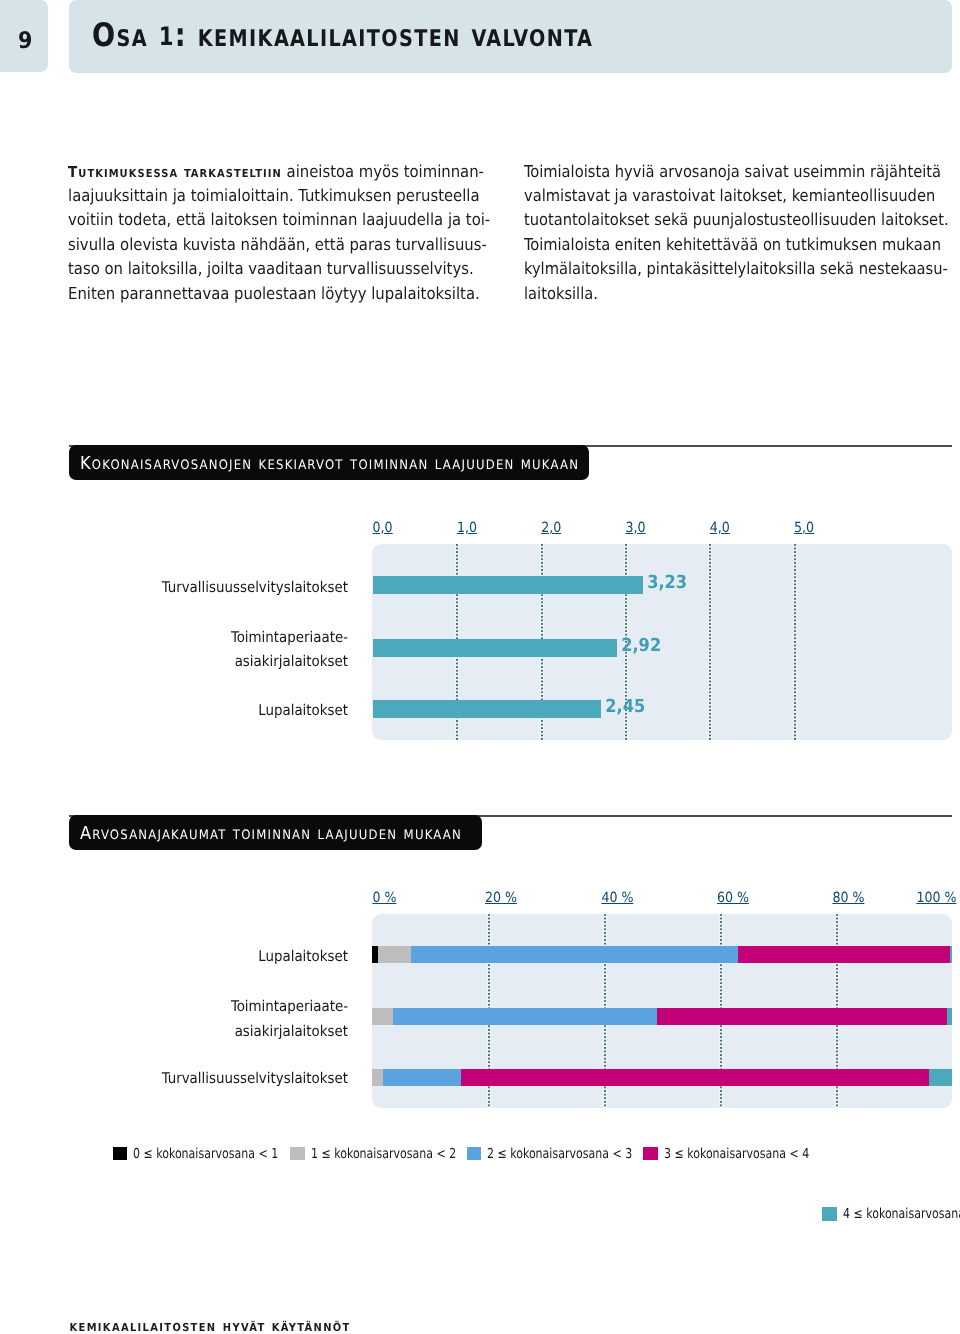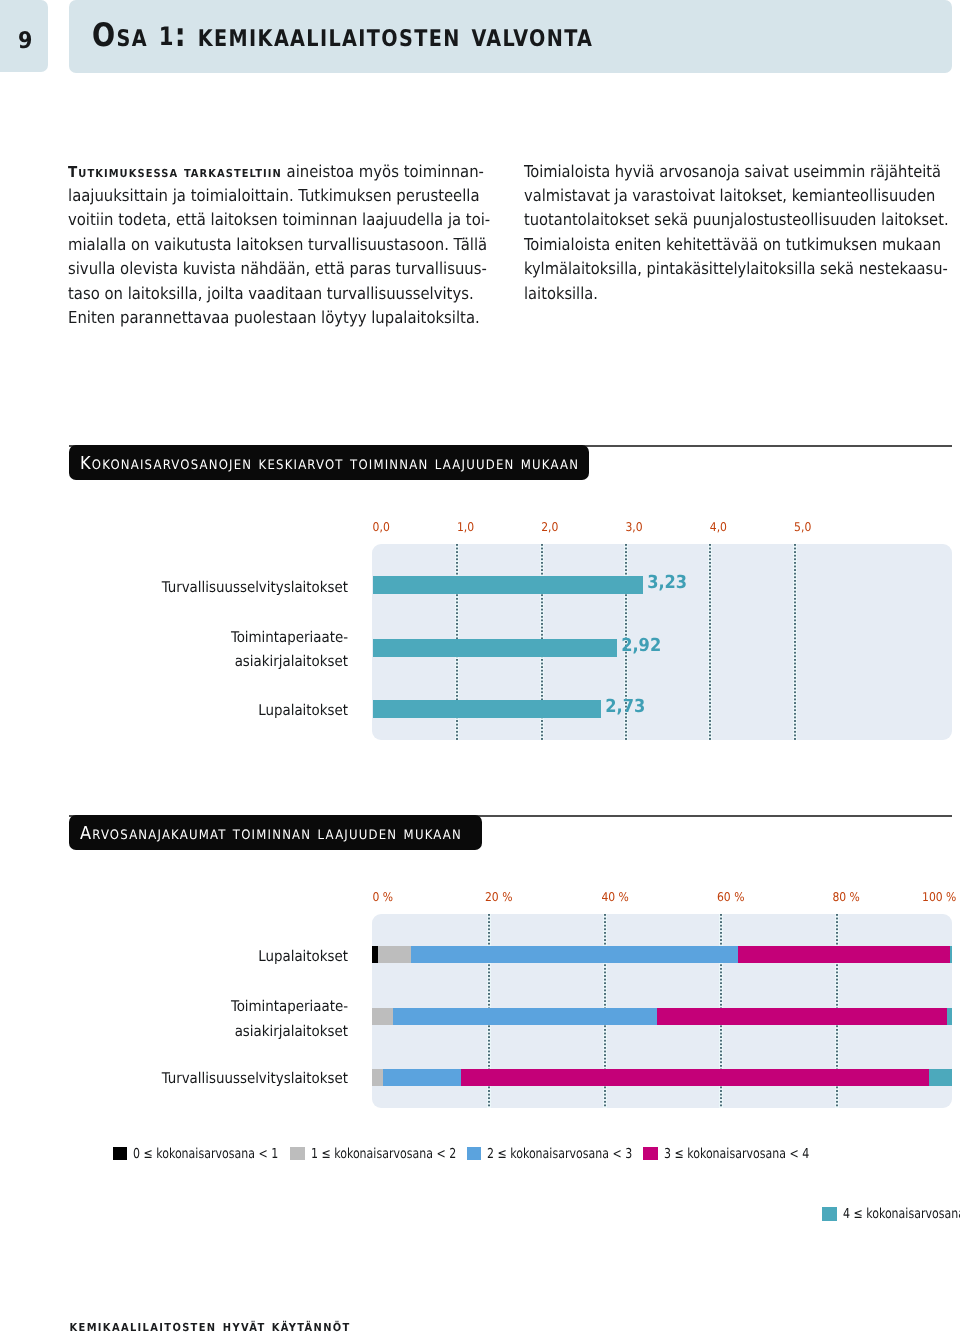--- a/index.html
+++ b/index.html
@@ -34,22 +34,22 @@
   .rule{position:absolute;height:2px;background:#4d4d4d;}
   .cap-box{position:absolute;background:#0a0a0a;border-radius:7px;height:35px;}
   .cap-text{position:absolute;height:34px;display:flex;align-items:center;
             color:#fff;font-size:18px;font-variant:small-caps;font-weight:normal;
             letter-spacing:1.2px;padding-left:11px;padding-top:3px;box-sizing:border-box;white-space:nowrap;}
 
   .plot{position:absolute;background:#e6ecf4;border-radius:9px;}
   .grid{position:absolute;width:4px;background-color:#ebf6f9;
         background-image:repeating-linear-gradient(to bottom,#4c6d78 0,#4c6d78 2px,rgba(0,0,0,0) 2px,rgba(0,0,0,0) 3.6px);
         background-size:2px 3.6px;background-repeat:repeat-y;background-position:1px 0;}
-  .tick{position:absolute;font-size:12px;font-weight:normal;color:#c2410c;
-        text-align:center;white-space:nowrap;}
+  .tick{position:absolute;font-size:14px;font-weight:normal;color:#0c4a6e;
+        text-align:center;white-space:nowrap;text-decoration:underline;}
   .rowlab{position:absolute;font-size:14.9px;color:#16181a;text-align:right;
           line-height:24.5px;white-space:nowrap;}
   .bar{position:absolute;}
   .barval{position:absolute;font-size:18px;font-weight:bold;white-space:nowrap;}
 
   
   .legend{position:absolute;display:flex;align-items:center;height:16px;padding-left:44px;}
   .swatch{width:14.6px;height:13.4px;margin-right:5.8px;flex:none;}
   .legtext{font-size:13.7px;color:#16181a;white-space:nowrap;display:inline-block;transform:scaleX(0.895);transform-origin:0 50%;}
 
@@ -64,21 +64,20 @@
 
   <div class="pagenum-box"></div>
   <div class="pagenum">9</div>
   <div class="title-box"></div>
   <div class="title-text"><span>Osa&nbsp;</span><span class="tnum">1</span><span>: kemikaalilaitosten valvonta</span></div>
 
   <div class="col col-left">
     <div class="tline"><span class="lead">Tutkimuksessa tarkasteltiin</span><span> aineistoa myös toiminnan-</span></div>
     <div class="tline">laajuuksittain ja toimialoittain. Tutkimuksen perusteella</div>
     <div class="tline">voitiin todeta, että laitoksen toiminnan laajuudella ja toi-</div>
-    <div class="tline">mialalla on vaikutusta laitoksen turvallisuustasoon. Tällä</div>
     <div class="tline">sivulla olevista kuvista nähdään, että paras turvallisuus-</div>
     <div class="tline">taso on laitoksilla, joilta vaaditaan turvallisuusselvitys.</div>
     <div class="tline">Eniten parannettavaa puolestaan löytyy lupalaitoksilta.</div>
   </div>
 
   <div class="col col-right">
     <div class="tline">Toimialoista hyviä arvosanoja saivat useimmin räjähteitä</div>
     <div class="tline">valmistavat ja varastoivat laitokset, kemianteollisuuden</div>
     <div class="tline">tuotantolaitokset sekä puunjalostusteollisuuden laitokset.</div>
     <div class="tline">Toimialoista eniten kehitettävää on tutkimuksen mukaan</div>
@@ -117,21 +116,21 @@
         <div class="rowlab" style="left:120px;top:698px;width:228px;">
           <div>Lupalaitokset</div>
         </div>
       </div>
     <div id="c1bars">
         <div class="bar" style="left:372.6px;top:576px;width:270.02799999999996px;height:18px;background:#4ca9bc;"></div>
         <div class="barval" style="left:647.1279999999999px;top:571.5px;color:#3f9fb5;">3,23</div>
         <div class="bar" style="left:372.6px;top:639px;width:244.11199999999997px;height:18px;background:#4ca9bc;"></div>
         <div class="barval" style="left:621.212px;top:634.5px;color:#3f9fb5;">2,92</div>
         <div class="bar" style="left:372.6px;top:700px;width:228.22799999999998px;height:18px;background:#4ca9bc;"></div>
-        <div class="barval" style="left:605.328px;top:695.5px;color:#3f9fb5;">2,73</div>
+        <div class="barval" style="left:605.328px;top:695.5px;color:#3f9fb5;">2,45</div>
       </div>
   </div>
 
   <div class="chart" id="chart2">
     <div class="rule" style="left:69px;top:814.5px;width:883px;"></div>
     <div class="cap-box" style="left:69px;top:815px;width:413px;"></div>
     <div class="cap-text" style="left:69px;top:815px;width:413px;">Arvosanajakaumat toiminnan laajuuden mukaan</div>
     <div class="plot" id="plot2" style="left:372px;top:914px;width:580px;height:194px;"></div>
     <div id="c2ticks">
         <div class="tick" style="left:372.4px;top:890px;width:60px;text-align:left;">0 %</div>

